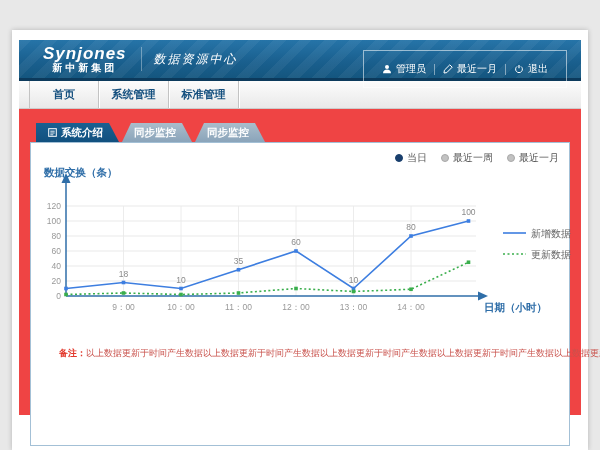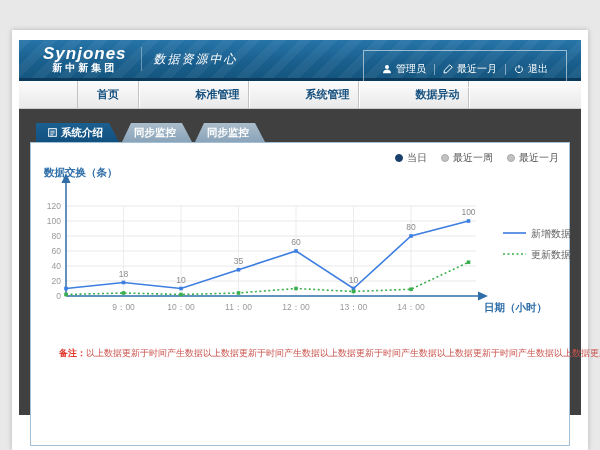--- a/index.html
+++ b/index.html
@@ -22,27 +22,27 @@
   .app-title { position:relative; color:#fff; font-size:12px; letter-spacing:2px;font-style:italic; }
   .user-pill { position:absolute; right:14px; top:10px; height:38px; display:flex; align-items:center;
                border:1px solid rgba(255,255,255,.55); border-radius:0; padding:7px 10px; }
   .pill-item { display:flex; align-items:center; gap:4px; color:#fff; font-size:10px; cursor:pointer; padding:0 8px; }
   .pill-sep { width:1px; height:11px; background:rgba(255,255,255,.45); }
   .pill-icon { width:10px; height:10px; display:block; }
 
   
   .nav { height:28px; background:linear-gradient(180deg,#fcfcfc,#e9e9e9); border-bottom:1px solid #cccccc;
          display:flex; align-items:stretch; padding-left:10px; }
-  .nav-item { width:62px; display:flex; align-items:center; justify-content:center;
+  .nav-item { width:70px; display:flex; align-items:center; justify-content:center;
               font-size:11px; font-weight:bold; color:#15507f; cursor:pointer;
-              border-right:1px solid #c3c3c3; box-shadow:1px 0 0 #ffffff;margin-left:48px; }
+              border-right:1px solid #c3c3c3; box-shadow:1px 0 0 #ffffff; }
   .nav-item:first-child { border-left:1px solid #c3c3c3; }
 
   
-  .content { position:relative; height:306px; background:#404040; }
+  .content { position:relative; height:306px; background:#ef4444; }
   .tabs { position:absolute; left:17px; top:14px; display:flex; gap:3px; }
   .tab { height:19px; display:flex; align-items:center; justify-content:center; gap:4px;
          font-size:10.5px; font-weight:bold; color:#fff; cursor:pointer;
          padding:0 16px 0 12px; }
   .tab.inactive { background:linear-gradient(180deg,#aabdcb,#8aa4ba);
          clip-path:polygon(9px 0, calc(100% - 10px) 0, 100% 100%, 0 100%); }
   .tab.active { background:linear-gradient(180deg,#1a6091,#11507f);
          clip-path:polygon(0 0, calc(100% - 10px) 0, 100% 100%, 0 100%); }
   .tab-icon { width:9px; height:9px; display:block; }
 
@@ -95,23 +95,22 @@
             <path d="M5 1v3.2" stroke="#fff" stroke-width="1.2" fill="none"></path>
             <path d="M3.1 2.4a3.4 3.4 0 1 0 3.8 0" stroke="#fff" stroke-width="1" fill="none"></path>
           </svg>
           <span>退出</span>
         </span>
       </div>
     </div>
 
     <div class="nav">
       <div class="nav-item">首页</div>
+      <div class="nav-item">系统管理</div>
       <div class="nav-item">标准管理</div>
-      <div class="nav-item">系统管理</div>
-      <div class="nav-item">数据异动</div>
     </div>
 
     <div class="content">
 
       <div class="tabs">
         <div class="tab active">
           <svg class="tab-icon" viewBox="0 0 9 9">
             <rect x="0.7" y="0.7" width="7.6" height="7.6" fill="none" stroke="#fff" stroke-width="1"></rect>
             <path d="M2.3 3.2h4.4M2.3 5h4.4M2.3 6.8h3" stroke="#fff" stroke-width="0.9" fill="none"></path>
           </svg>

